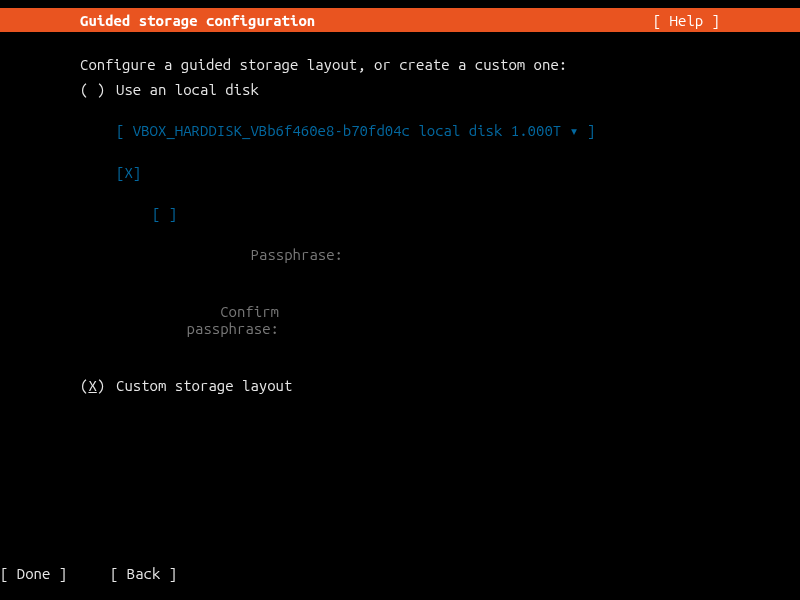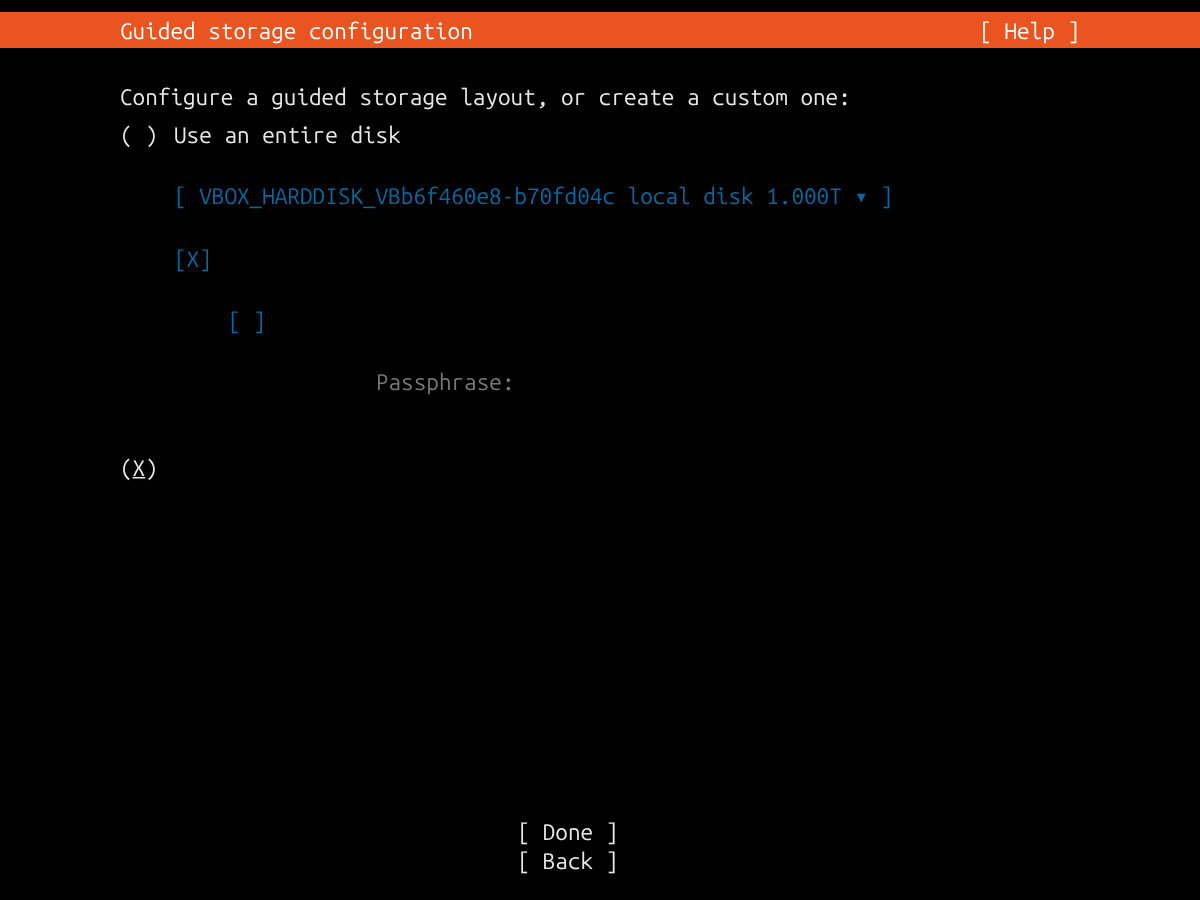--- a/index.html
+++ b/index.html
@@ -24,21 +24,21 @@
     .header {
       background: #e95420;
       color: #ffffff;
       height: 24px;
       display: flex;
       justify-content: space-between;
       align-items: center;
       padding: 0 80px;
     }
     .header-title {
-      font-weight: normal;
+      font-weight: bold;
     }
     .header-help {
       font-weight: normal;
     }
     .content {
       padding: 24px 80px 0 80px;
       color: #e8e8e8;
     }
     .instruction {
       margin-bottom: 8px;
@@ -101,21 +101,21 @@
     }
     .underline {
       text-decoration: underline;
     }
     .footer {
       position: absolute;
       bottom: 16px;
       left: 0;
       right: 0;
       display: flex;
-      flex-direction: column;
+      flex-direction: row;
       align-items: center;
       color: #e8e8e8;
     }
     .footer-button {
       width: 110px;
       text-align: left;
     }
     .footer-button-row {
       display: flex;
       justify-content: center;
@@ -129,40 +129,44 @@
 <div class="header">
   <span class="header-title">Guided storage configuration</span>
   <span class="header-help">[ Help ]</span>
 </div>
 
 <div class="content">
   <div class="instruction">Configure a guided storage layout, or create a custom one:</div>
 
   <div class="option-row">
     <span class="radio-mark">( )</span>
-    <span class="option-label">Use an entire disk</span>
+    <span class="option-label">Use an local disk</span>
   </div>
 
   <div class="disk-selector dimmed">[ VBOX_HARDDISK_VBb6f460e8-b70fd04c local disk 1.000T ▾ ]</div>
 
   <div class="sub-option-1 dimmed">
     <span class="checkbox-mark">[X]</span>
   </div>
 
   <div class="sub-option-2 dimmed">
     <span class="checkbox-mark">[ ]</span>
   </div>
 
   <div class="field-row">
     <span class="field-label dimmed" style="width:155px;">Passphrase:</span>
   </div>
 
+  <div class="field-row-confirm">
+    <span class="field-label-confirm dimmed" style="width:155px;">Confirm passphrase:</span>
+  </div>
 
   <div class="custom-option">
     <span class="radio-mark"><span>(</span><span class="underline">X</span><span>)</span></span>
+    <span class="option-label">Custom storage layout</span>
   </div>
 </div>
 
 <div class="footer">
   <div class="footer-button-row">
     <span class="footer-button">[ Done      ]</span>
   </div>
   <div class="footer-button-row">
     <span class="footer-button">[ Back      ]</span>
   </div>

